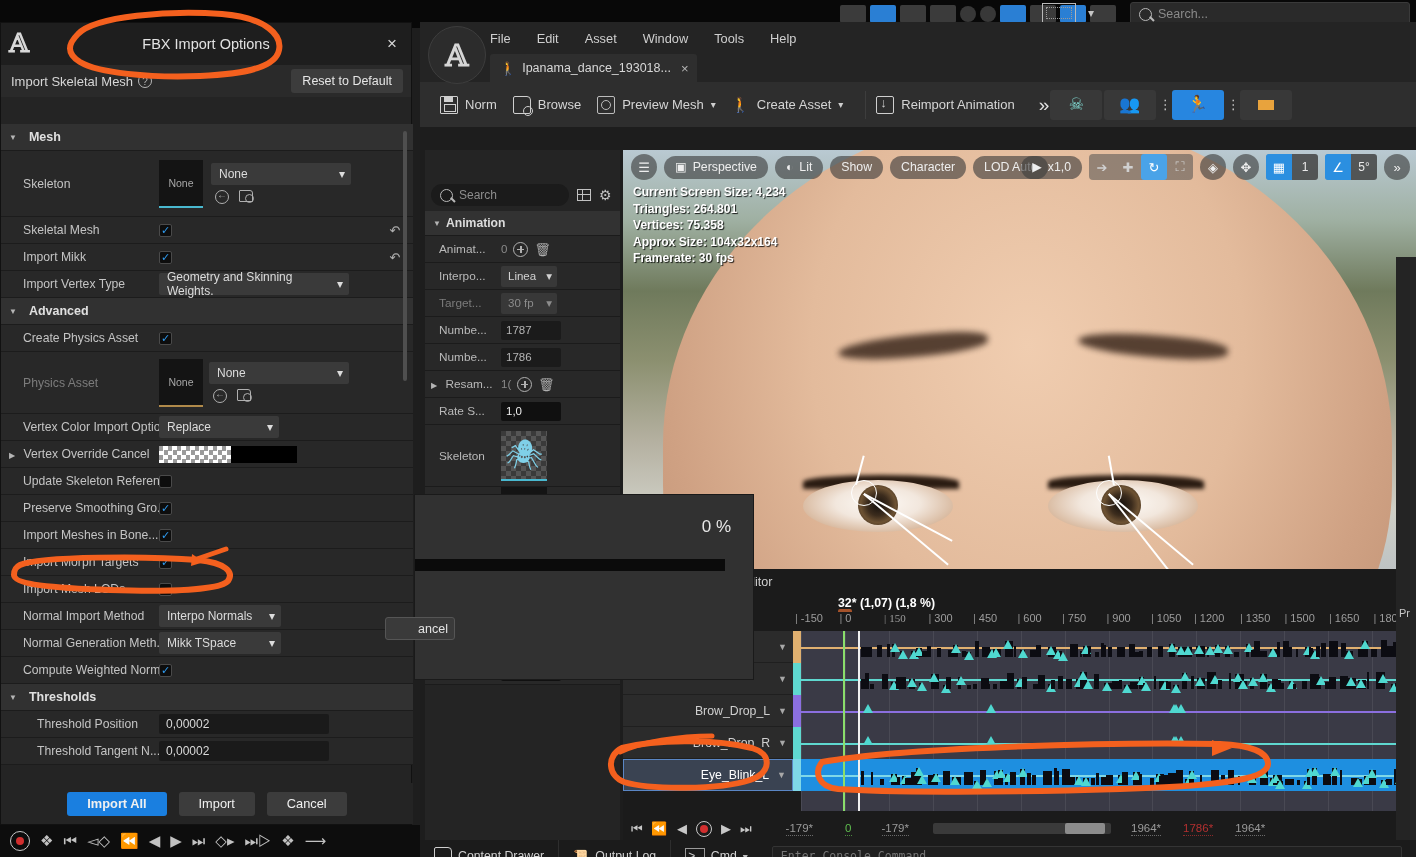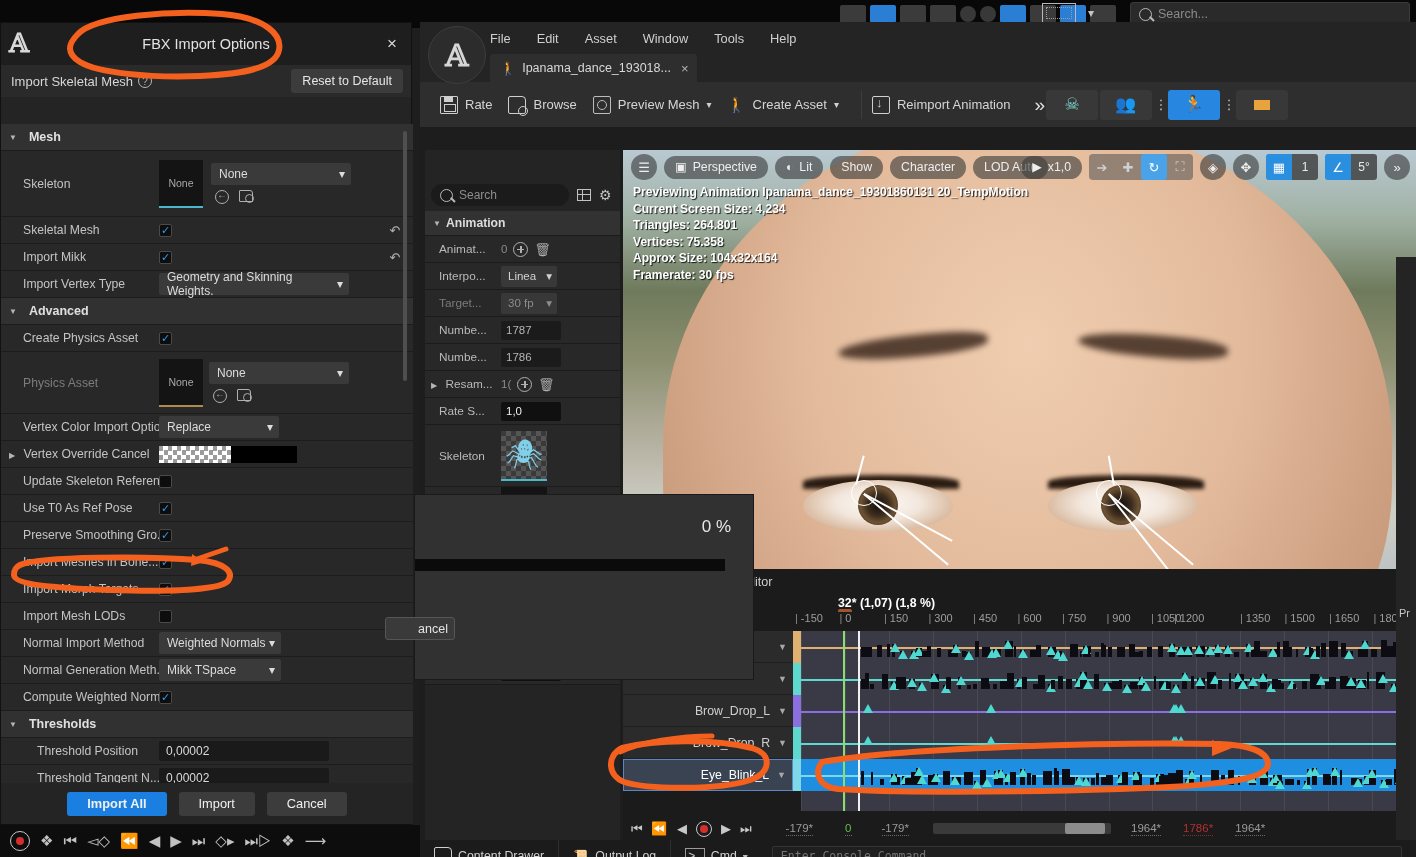--- a/index.html
+++ b/index.html
@@ -351,21 +351,21 @@
             <span class="anim-icon">🚶</span>
             <span>Ipanama_dance_193018...</span>
             <span class="tab-x">×</span>
           </div>
         </div>
       </div>
 
       <div class="ue-toolbar">
         <div class="tb-item">
           <span class="ico ico-save"></span>
-          <span>Rate</span>
+          <span>Norm</span>
         </div>
         <div class="tb-item">
           <span class="ico ico-browse"></span>
           <span>Browse</span>
         </div>
         <div class="tb-item">
           <span class="ico ico-mesh"></span>
           <span>Preview Mesh</span>
           <span style="color:#cfcfcf;font-size:10px;">▾</span>
         </div>
@@ -602,21 +602,20 @@
               <div class="vp-num">1</div>
             </div>
             <div class="vp-grp">
               <div class="vp-gb blu">∠</div>
               <div class="vp-num">5°</div>
             </div>
             <div class="vp-circ">»</div>
           </div>
 
           <div class="vp-stats">
-            <div>Previewing Animation Ipanama_dance_19301860131 20_TempMotion</div>
             <div>Current Screen Size: 4,234</div>
             <div>Triangles: 264.801</div>
             <div>Vertices: 75.358</div>
             <div>Approx Size: 104x32x164</div>
             <div>Framerate: 30 fps</div>
           </div>
         </div>
 
         <div class="curve-wrap">
           <div class="ce-tabs">
@@ -627,28 +626,28 @@
             <div class="ce-title">Curve Editor</div>
           </div>
 
           <div class="ce-val32">32*</div>
           <div class="ce-info">32* (1,07) (1,8 %)</div>
           <div class="ph-marker" style="left:215px"></div>
 
           <div class="ruler" id="ruler">
               <span class="rtick" style="left: 2px;">-150</span>
               <span class="rtick" style="left: 46.5px;">0</span>
-              <span class="rtick" style="left: 91px;">150</span>
+              <span class="rtick" style="left: 91px; font-family: Liberation Serif, serif;">150</span>
               <span class="rtick" style="left: 135.5px;">300</span>
               <span class="rtick" style="left: 180px;">450</span>
               <span class="rtick" style="left: 224.5px;">600</span>
               <span class="rtick" style="left: 269px;">750</span>
               <span class="rtick" style="left: 313.5px;">900</span>
               <span class="rtick" style="left: 358px;">1050</span>
-              <span class="rtick" style="left: 381px;">1200</span>
+              <span class="rtick" style="left: 401px;">1200</span>
               <span class="rtick" style="left: 447px;">1350</span>
               <span class="rtick" style="left: 491.5px;">1500</span>
               <span class="rtick" style="left: 536px;">1650</span>
               <span class="rtick" style="left: 580.5px;">1800</span>
             </div>
 
           <div class="track-labels">
             <div class="tl-row">
               <span class="tl-name"></span>
               <span class="tl-caret">▼</span>
@@ -1211,59 +1210,52 @@
         <span class="fr"></span>
       </div>
       <div class="frow">
         <span class="fl">Update Skeleton Referen...</span>
         <span class="fv">
             <span class="cbx"></span>
           </span>
         <span class="fr"></span>
       </div>
       <div class="frow">
-        <span class="fl">Use T0 As Ref Pose</span>
+        <span class="fl">Preserve Smoothing Gro...</span>
         <span class="fv">
             <span class="cbx on"></span>
           </span>
         <span class="fr"></span>
       </div>
       <div class="frow">
-        <span class="fl">Preserve Smoothing Gro...</span>
+        <span class="fl">Import Meshes in Bone...</span>
         <span class="fv">
             <span class="cbx on"></span>
           </span>
         <span class="fr"></span>
       </div>
       <div class="frow">
-        <span class="fl">Import Meshes in Bone...</span>
+        <span class="fl">Import Morph Targets</span>
         <span class="fv">
             <span class="cbx on"></span>
           </span>
         <span class="fr"></span>
       </div>
       <div class="frow">
-        <span class="fl">Import Morph Targets</span>
-        <span class="fv">
-            <span class="cbx on"></span>
+        <span class="fl">Import Mesh LODs</span>
+        <span class="fv">
+            <span class="cbx"></span>
           </span>
         <span class="fr"></span>
       </div>
       <div class="frow">
-        <span class="fl">Import Mesh LODs</span>
-        <span class="fv">
-            <span class="cbx"></span>
-          </span>
-        <span class="fr"></span>
-      </div>
-      <div class="frow">
         <span class="fl">Normal Import Method</span>
         <span class="fv">
             <span class="fdd" style="width:122px">
-          <span>Weighted Normals</span>
+          <span>Interpo Normals</span>
           <span>▾</span>
             </span>
           </span>
         <span class="fr"></span>
       </div>
       <div class="frow">
         <span class="fl">Normal Generation Meth...</span>
         <span class="fv">
             <span class="fdd" style="width:122px">
           <span>Mikk TSpace</span>

